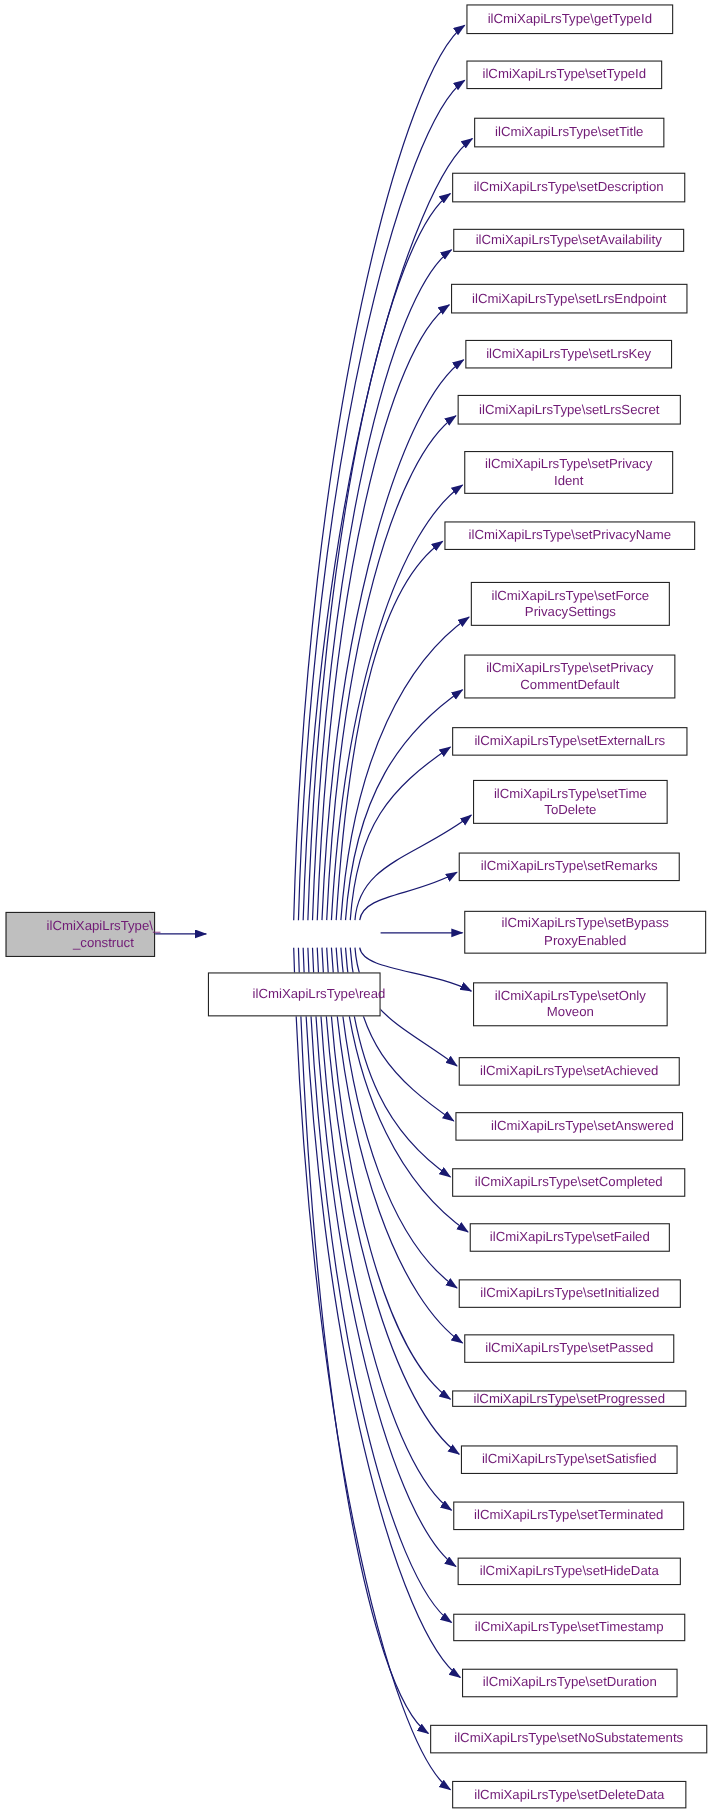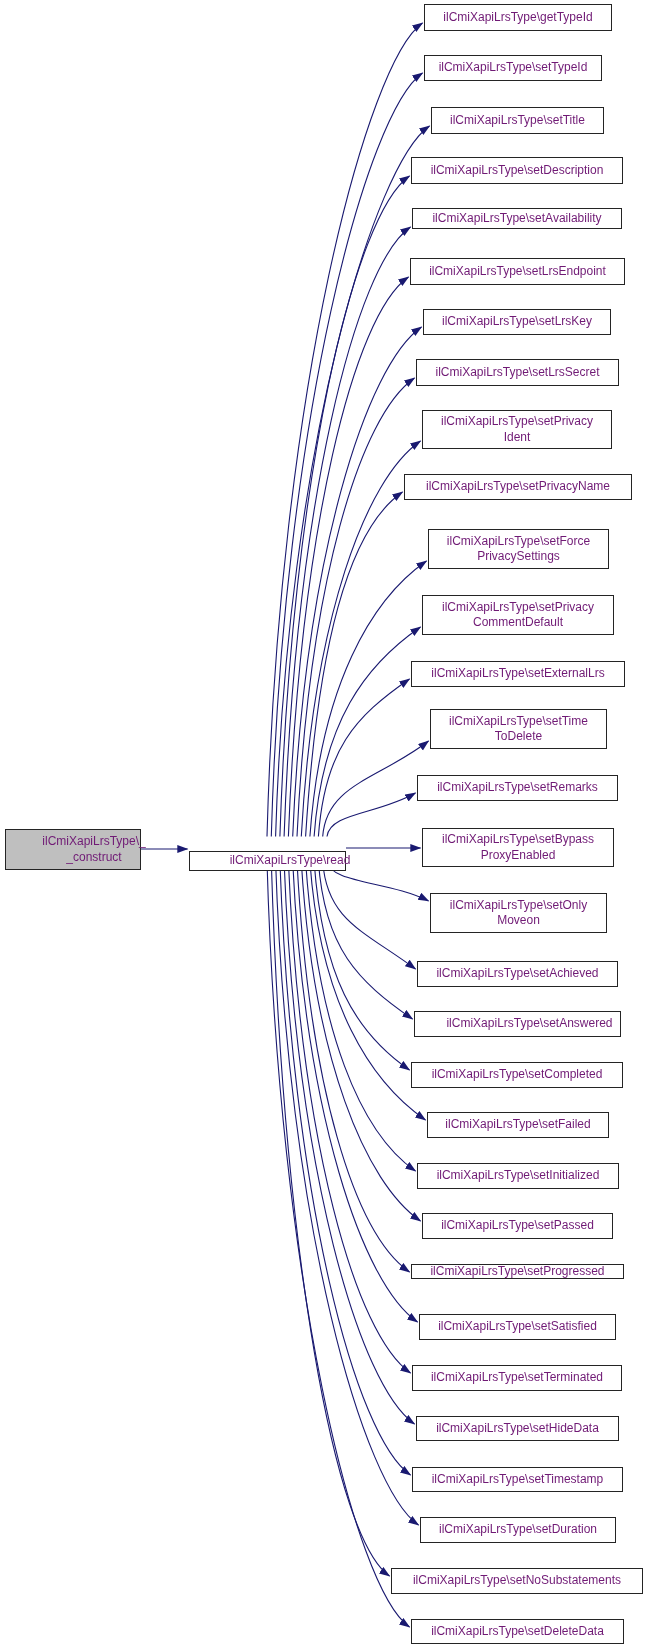--- a/index.html
+++ b/index.html
@@ -52,42 +52,42 @@
         <path d="M 284.1 861.5 C 296.1 1170.9, 359.5 1386.0, 414.5 1424" marker-end="url(#ah)"></path>
         <path d="M 279.9 861.5 C 291.9 1198.9, 355.5 1437.0, 410.5 1475" marker-end="url(#ah)"></path>
         <path d="M 275.6 861.5 C 287.6 1226.4, 363.5 1487.0, 418.5 1525" marker-end="url(#ah)"></path>
         <path d="M 271.3 861.5 C 283.3 1254.5, 334.5 1538.0, 389.5 1576" marker-end="url(#ah)"></path>
         <path d="M 267.0 861.5 C 279.0 1282.5, 354.5 1589.0, 409.5 1627" marker-end="url(#ah)"></path>
       </g>
   </svg>
 
   <div class="node root" style="left:5px;top:829px;width:136px;height:41px;padding-left:42px;">ilCmiXapiLrsType\_
 _construct</div>
-  <div class="node caller" style="left:189px;top:851px;width:157px;height:20px;padding-left:45px;">ilCmiXapiLrsType\read</div>
+  <div class="node caller" style="left:189px;top:884px;width:157px;height:40px;padding-left:45px;">ilCmiXapiLrsType\read</div>
 
   <div class="node target" style="left:424px;top:4px;width:188px;height:27px;">ilCmiXapiLrsType\getTypeId</div>
   <div class="node target" style="left:424px;top:55px;width:178px;height:26px;">ilCmiXapiLrsType\setTypeId</div>
   <div class="node target" style="left:431px;top:107px;width:173px;height:27px;">ilCmiXapiLrsType\setTitle</div>
   <div class="node target" style="left:411px;top:157px;width:212px;height:27px;">ilCmiXapiLrsType\setDescription</div>
   <div class="node target" style="left:412px;top:208px;width:210px;height:21px;">ilCmiXapiLrsType\setAvailability</div>
   <div class="node target" style="left:410px;top:258px;width:215px;height:27px;">ilCmiXapiLrsType\setLrsEndpoint</div>
   <div class="node target" style="left:423px;top:309px;width:188px;height:26px;">ilCmiXapiLrsType\setLrsKey</div>
   <div class="node target" style="left:416px;top:359px;width:203px;height:27px;">ilCmiXapiLrsType\setLrsSecret</div>
   <div class="node target" style="left:422px;top:410px;width:190px;height:39px;">ilCmiXapiLrsType\setPrivacy
 Ident</div>
   <div class="node target" style="left:404px;top:474px;width:228px;height:26px;">ilCmiXapiLrsType\setPrivacyName</div>
   <div class="node target" style="left:428px;top:529px;width:181px;height:40px;">ilCmiXapiLrsType\setForce
 PrivacySettings</div>
   <div class="node target" style="left:422px;top:595px;width:192px;height:40px;">ilCmiXapiLrsType\setPrivacy
 CommentDefault</div>
   <div class="node target" style="left:411px;top:661px;width:214px;height:26px;">ilCmiXapiLrsType\setExternalLrs</div>
   <div class="node target" style="left:430px;top:709px;width:177px;height:40px;">ilCmiXapiLrsType\setTime
 ToDelete</div>
   <div class="node target" style="left:417px;top:775px;width:201px;height:26px;">ilCmiXapiLrsType\setRemarks</div>
-  <div class="node target" style="left:422px;top:828px;width:192px;height:39px;">ilCmiXapiLrsType\setBypass
+  <div class="node target" style="left:422px;top:828px;width:220px;height:39px;">ilCmiXapiLrsType\setBypass
 ProxyEnabled</div>
   <div class="node target" style="left:430px;top:893px;width:177px;height:40px;">ilCmiXapiLrsType\setOnly
 Moveon</div>
   <div class="node target" style="left:417px;top:961px;width:201px;height:26px;">ilCmiXapiLrsType\setAchieved</div>
   <div class="node target" style="left:414px;top:1011px;width:207px;height:26px;padding-left:24px;">ilCmiXapiLrsType\setAnswered</div>
   <div class="node target" style="left:411px;top:1062px;width:212px;height:26px;">ilCmiXapiLrsType\setCompleted</div>
   <div class="node target" style="left:427px;top:1112px;width:182px;height:26px;">ilCmiXapiLrsType\setFailed</div>
   <div class="node target" style="left:417px;top:1163px;width:202px;height:26px;">ilCmiXapiLrsType\setInitialized</div>
   <div class="node target" style="left:422px;top:1213px;width:191px;height:26px;">ilCmiXapiLrsType\setPassed</div>
   <div class="node target" style="left:411px;top:1264px;width:213px;height:15px;">ilCmiXapiLrsType\setProgressed</div>

